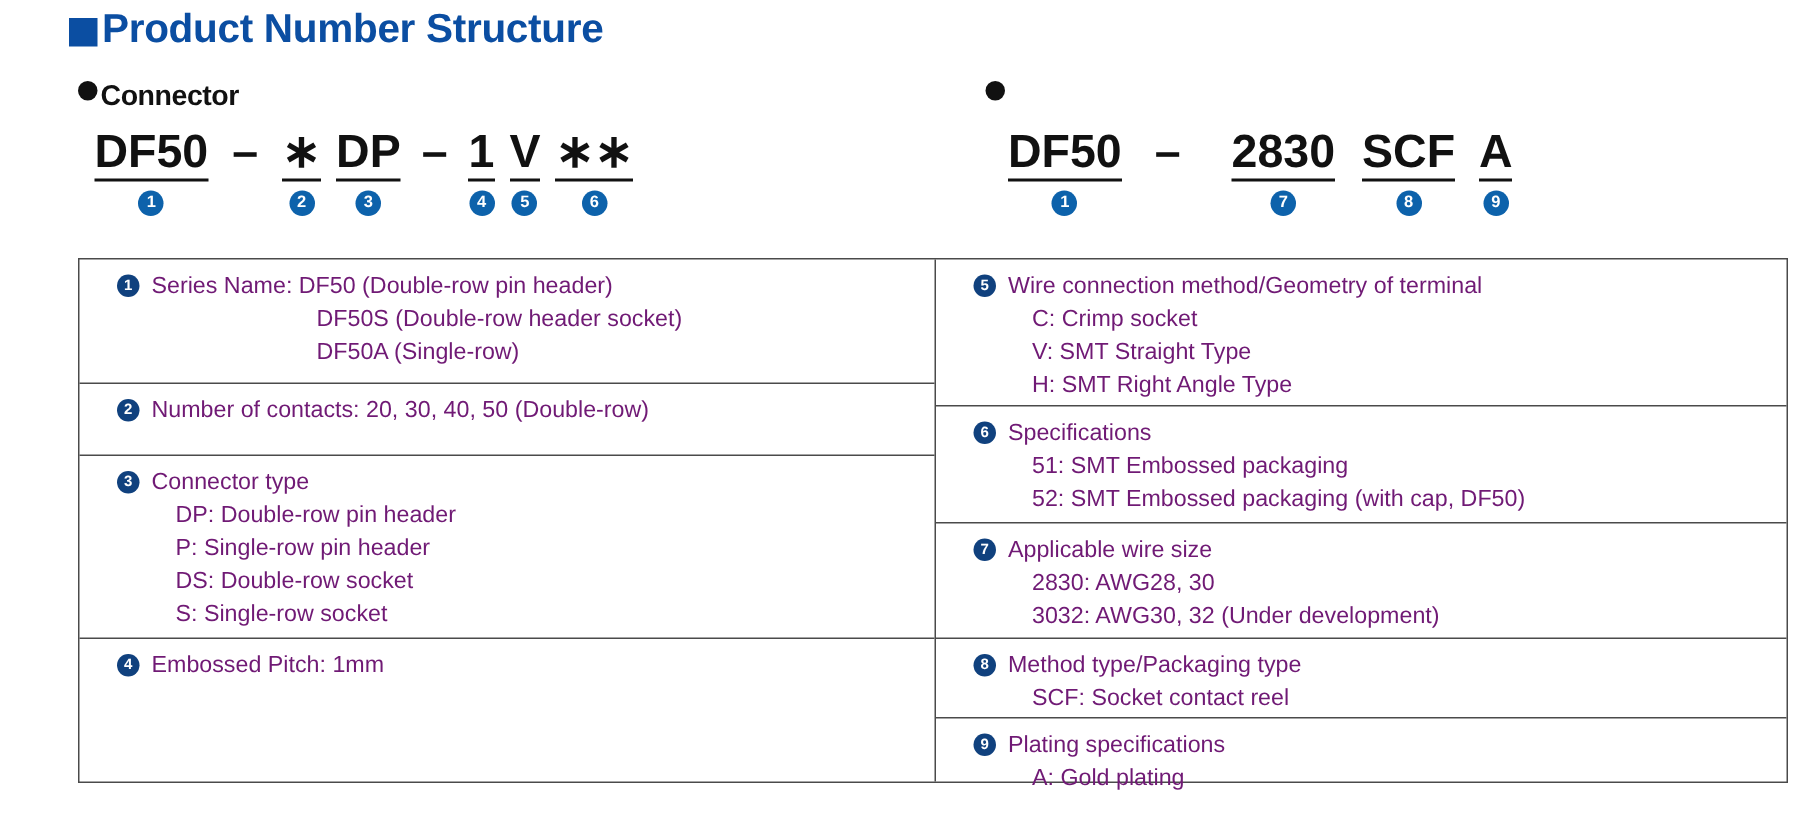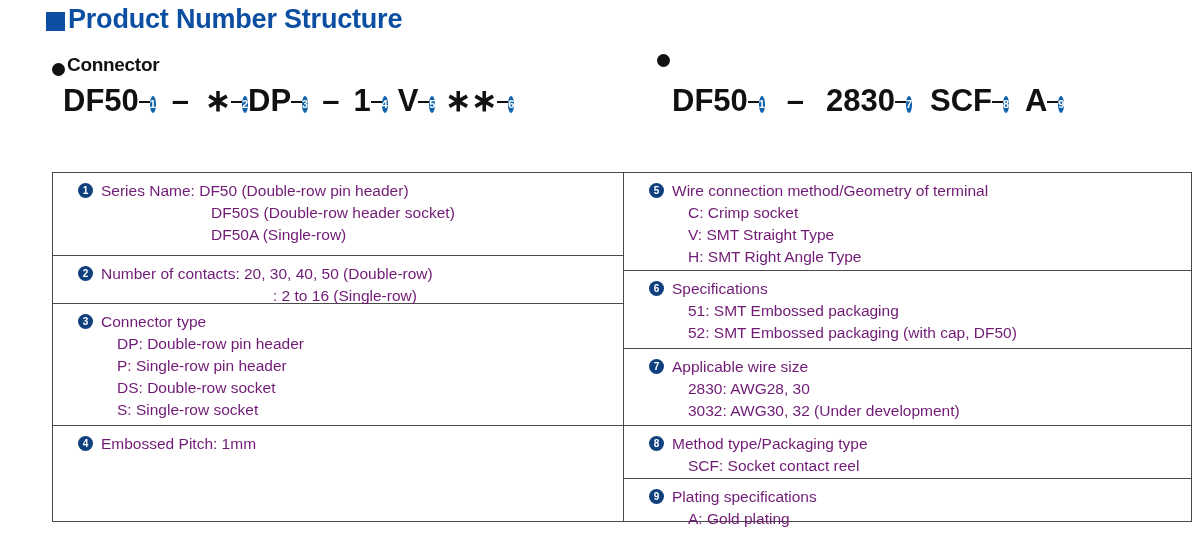--- a/index.html
+++ b/index.html
@@ -38,21 +38,21 @@
     font-weight: bold;
     color: #0b4ea2;
     letter-spacing: -0.2px;
     line-height: 1;
   }
 
   
   .section-head {
     position: absolute;
     display: flex;
-    align-items: flex-end;
+    align-items: flex-start;
     gap: 2px;
     font-size: 19px;
     font-weight: bold;
     color: #111111;
     letter-spacing: -0.3px;
   }
   .section-head .dot {
     width: 13px;
     height: 13px;
     border-radius: 50%;
@@ -66,21 +66,21 @@
   .pn {
     position: absolute;
     display: flex;
     align-items: flex-start;
   }
   #pn-connector { left: 63px; top: 84px; }
   #pn-crimp { left: 672px; top: 84px; }
 
   .seg {
     display: flex;
-    flex-direction: row;
+    flex-direction: column;
     align-items: center;
   }
   .seg .val {
     font-size: 31px;
     font-weight: bold;
     color: #111111;
     line-height: 34px;
     letter-spacing: 0px;
     white-space: pre;
   }
@@ -197,21 +197,21 @@
       <div class="badge badge-hdr">1</div>
     </div>
     <div class="seg dash" style="margin-left: 16px;">
       <div class="val">–</div>
     </div>
     <div class="seg" style="margin-left: 16px;">
       <div class="val">∗</div>
       <div class="rule"></div>
       <div class="badge badge-hdr">2</div>
     </div>
-    <div class="seg" style="">
+    <div class="seg" style="margin-left: 10px;">
       <div class="val">DP</div>
       <div class="rule"></div>
       <div class="badge badge-hdr">3</div>
     </div>
     <div class="seg dash" style="margin-left: 14px;">
       <div class="val">–</div>
     </div>
     <div class="seg" style="margin-left: 14px;">
       <div class="val">1</div>
       <div class="rule"></div>
@@ -230,21 +230,21 @@
   </div>
 <div class="pn" id="pn-crimp">
     <div class="seg" style="margin-left: 0px;">
       <div class="val">DF50</div>
       <div class="rule"></div>
       <div class="badge badge-hdr">1</div>
     </div>
     <div class="seg dash" style="margin-left: 22px;">
       <div class="val">–</div>
     </div>
-    <div class="seg" style="margin-left: 22px;">
+    <div class="seg" style="margin-left: 34px;">
       <div class="val">2830</div>
       <div class="rule"></div>
       <div class="badge badge-hdr">7</div>
     </div>
     <div class="seg" style="margin-left: 18px;">
       <div class="val">SCF</div>
       <div class="rule"></div>
       <div class="badge badge-hdr">8</div>
     </div>
     <div class="seg" style="margin-left: 16px;">
@@ -261,21 +261,20 @@
         <div class="lines">
           <div class="ln">Series Name: DF50 (Double-row pin header)</div>
           <div class="ln ind1">DF50S (Double-row header socket)</div>
           <div class="ln ind1">DF50A (Single-row)</div>
         </div>
       </div>
       <div class="row" style="height: 48px;">
         <div class="badge-tbl">2</div>
         <div class="lines">
           <div class="ln">Number of contacts: 20, 30, 40, 50 (Double-row)</div>
-          <div class="ln ind2">: 2 to 16 (Single-row)</div>
         </div>
       </div>
       <div class="row" style="height: 122px;">
         <div class="badge-tbl">3</div>
         <div class="lines">
           <div class="ln">Connector type</div>
           <div class="ln ind3">DP: Double-row pin header</div>
           <div class="ln ind3">P: Single-row pin header</div>
           <div class="ln ind3">DS: Double-row socket</div>
           <div class="ln ind3">S: Single-row socket</div>

